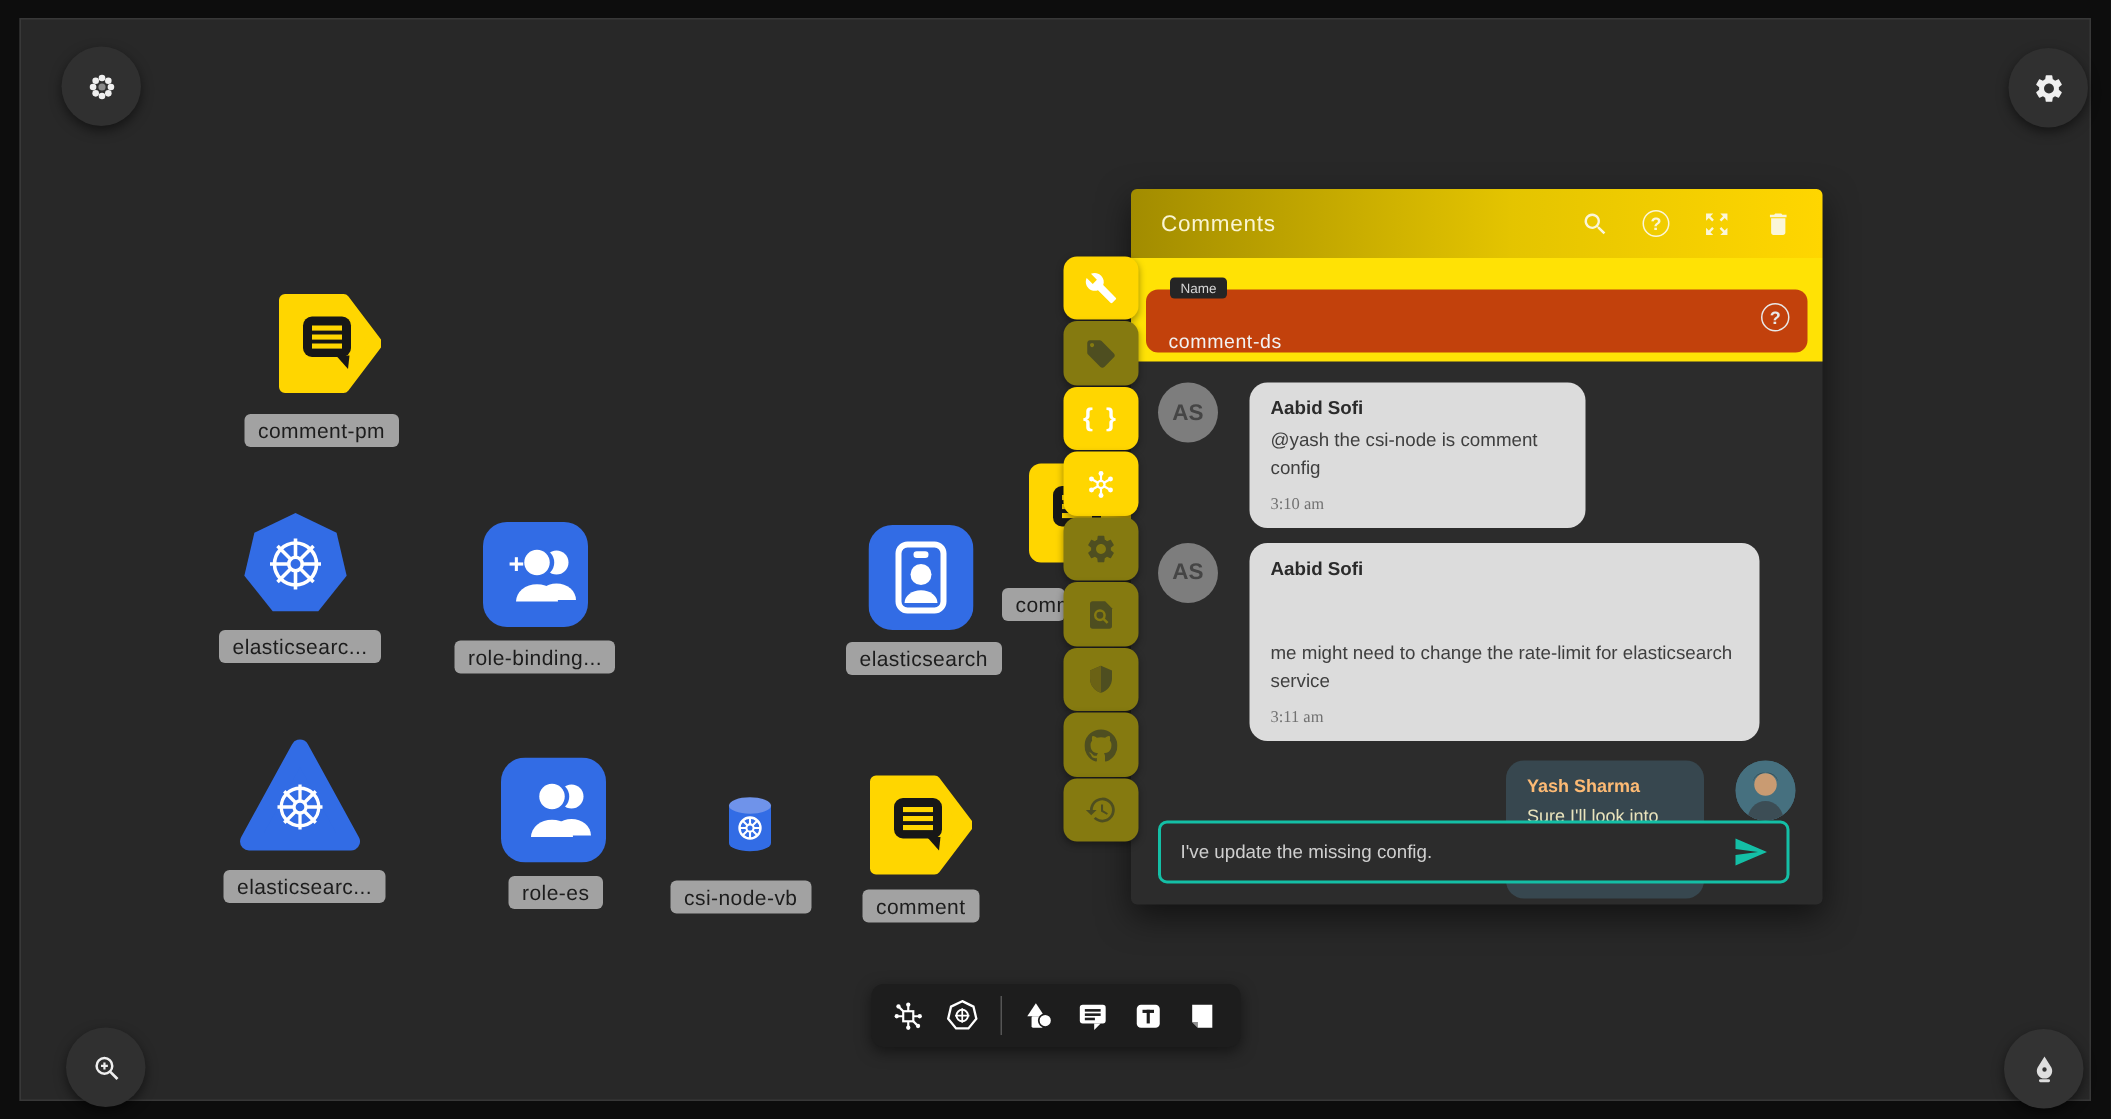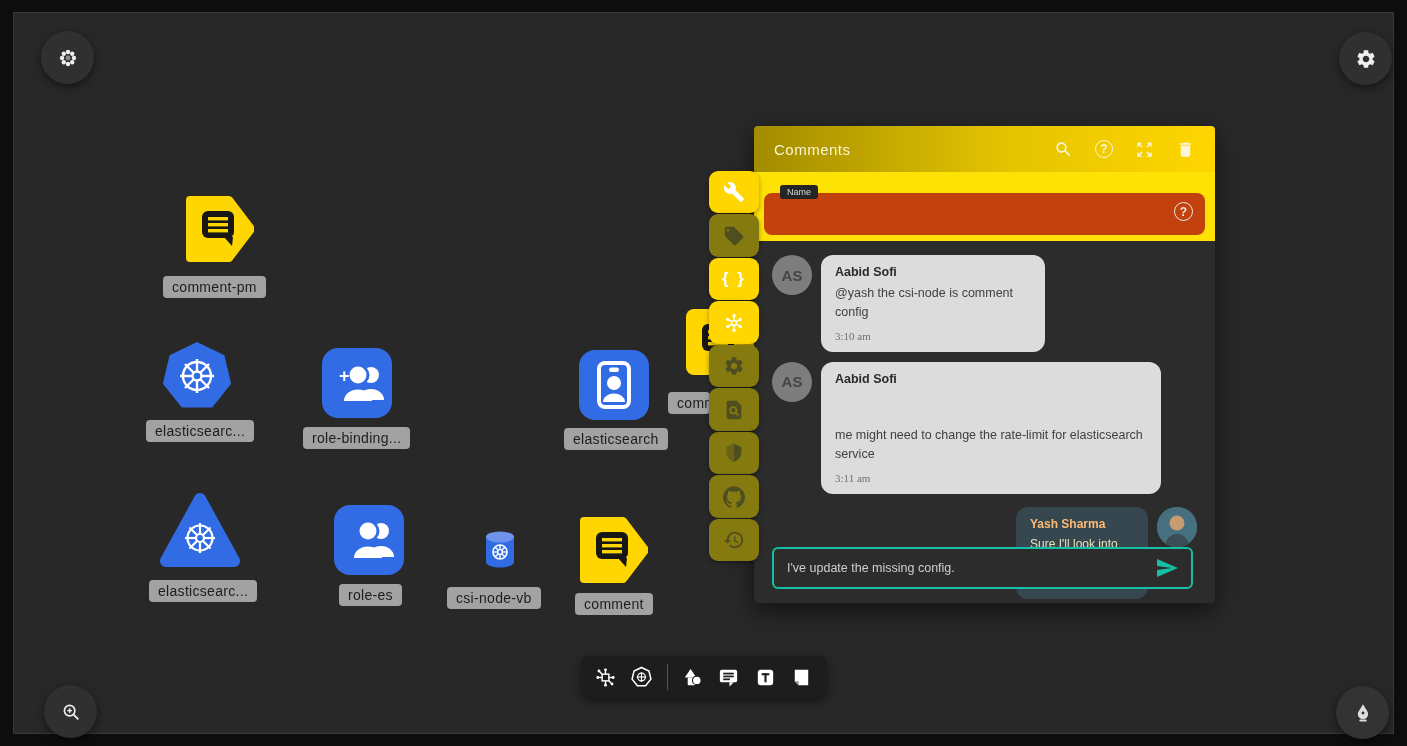--- a/index.html
+++ b/index.html
@@ -33,21 +33,21 @@
   .panel-header svg { width:19px; height:19px; fill:#fbf6d9; }
   .help-ring { width:18px; height:18px; border:1.8px solid #fbf6d9; border-radius:50%; color:#fbf6d9; font-size:12px; font-weight:bold; display:flex; align-items:center; justify-content:center; }
 
   .name-section { background:#ffe205; height:69px; padding:10px; position:relative; }
   .name-input-wrap { position:relative; margin-top:11px; height:42px; background:#c2410c; border-radius:8px; display:flex; align-items:flex-end; }
   .name-label { position:absolute; top:-8px; left:16px; background:#252525; color:#d6d6d6; font-size:9px; padding:2px 7px; border-radius:3px; }
   .name-input { flex:1; background:transparent; border:none; outline:none; color:#f2f2f2; font-size:13px; letter-spacing:.4px; padding:0 40px 0 15px; font-family:"Liberation Sans", sans-serif; }
   .name-help { position:absolute; right:12px; top:9px; width:19px; height:19px; border:1.8px solid #e8e8e8; border-radius:50%; color:#e8e8e8; font-size:12px; font-weight:bold; display:flex; align-items:center; justify-content:center; cursor:pointer; }
 
   .messages { padding:4px 18px 0 18px; }
-  .msg-row { display:flex; margin-top:10px; }
+  .msg-row { display:flex; margin-top:10px;gap:12px; }
   .msg-row.right { justify-content:flex-end; }
   .avatar { width:40px; height:40px; border-radius:50%; background:#7d7d7d; color:#454545; font-weight:bold; font-size:15px; display:flex; align-items:center; justify-content:center; flex:none; }
   .avatar.photo { overflow:hidden; background:#46707f; }
   .bubble { background:#dcdcdc; border-radius:12px; padding:10px 14px; margin-left:9px; }
   .bubble .m-name { font-weight:bold; color:#2b2b2b; font-size:12.5px; }
   .bubble .m-text { color:#3f3f3f; font-size:12.5px; margin-top:5px; line-height:1.55; }
   .bubble .m-time { color:#717171; font-size:11px; margin-top:7px;font-family:Liberation Serif, serif; }
   .bubble.w1 { width:224px; }
   .bubble.w2 { width:340px; }
   .bubble.w2 .m-text { margin-top:40px; }
@@ -204,20 +204,21 @@
       <span class="hicon">
         <svg viewBox="0 0 24 24">
             <path d="M6 19c0 1.1.9 2 2 2h8c1.1 0 2-.9 2-2V7H6zM19 4h-3.5l-1-1h-5l-1 1H5v2h14z"></path>
           </svg>
       </span>
     </div>
 
     <div class="name-section">
       <div class="name-input-wrap">
         <span class="name-label">Name</span>
+        <input class="name-input" type="text" value="comment-ds" style="">
         <span class="name-help">?</span>
       </div>
     </div>
 
     <div class="messages">
 
       <div class="msg-row">
         <div class="avatar">AS</div>
         <div class="bubble w1">
           <div class="m-name">Aabid Sofi</div>

